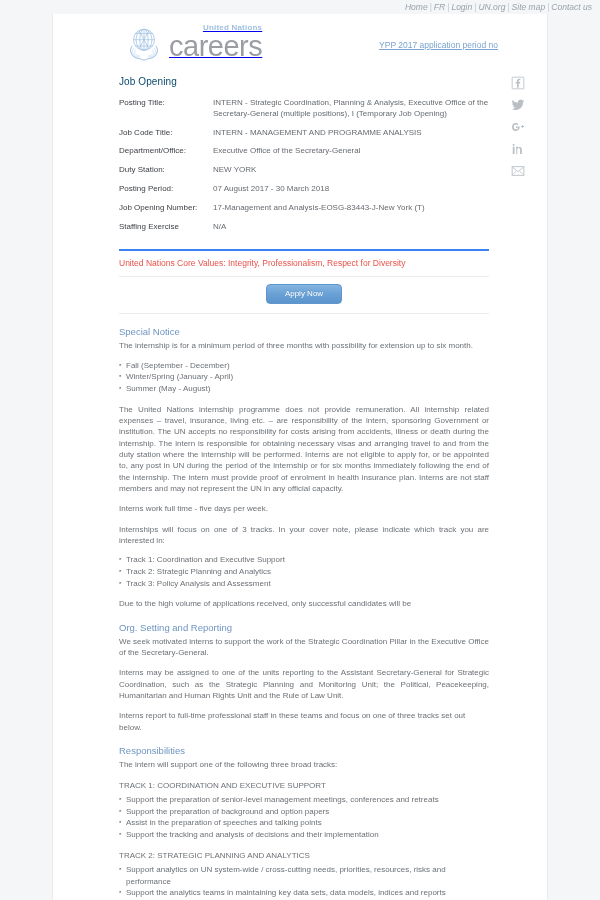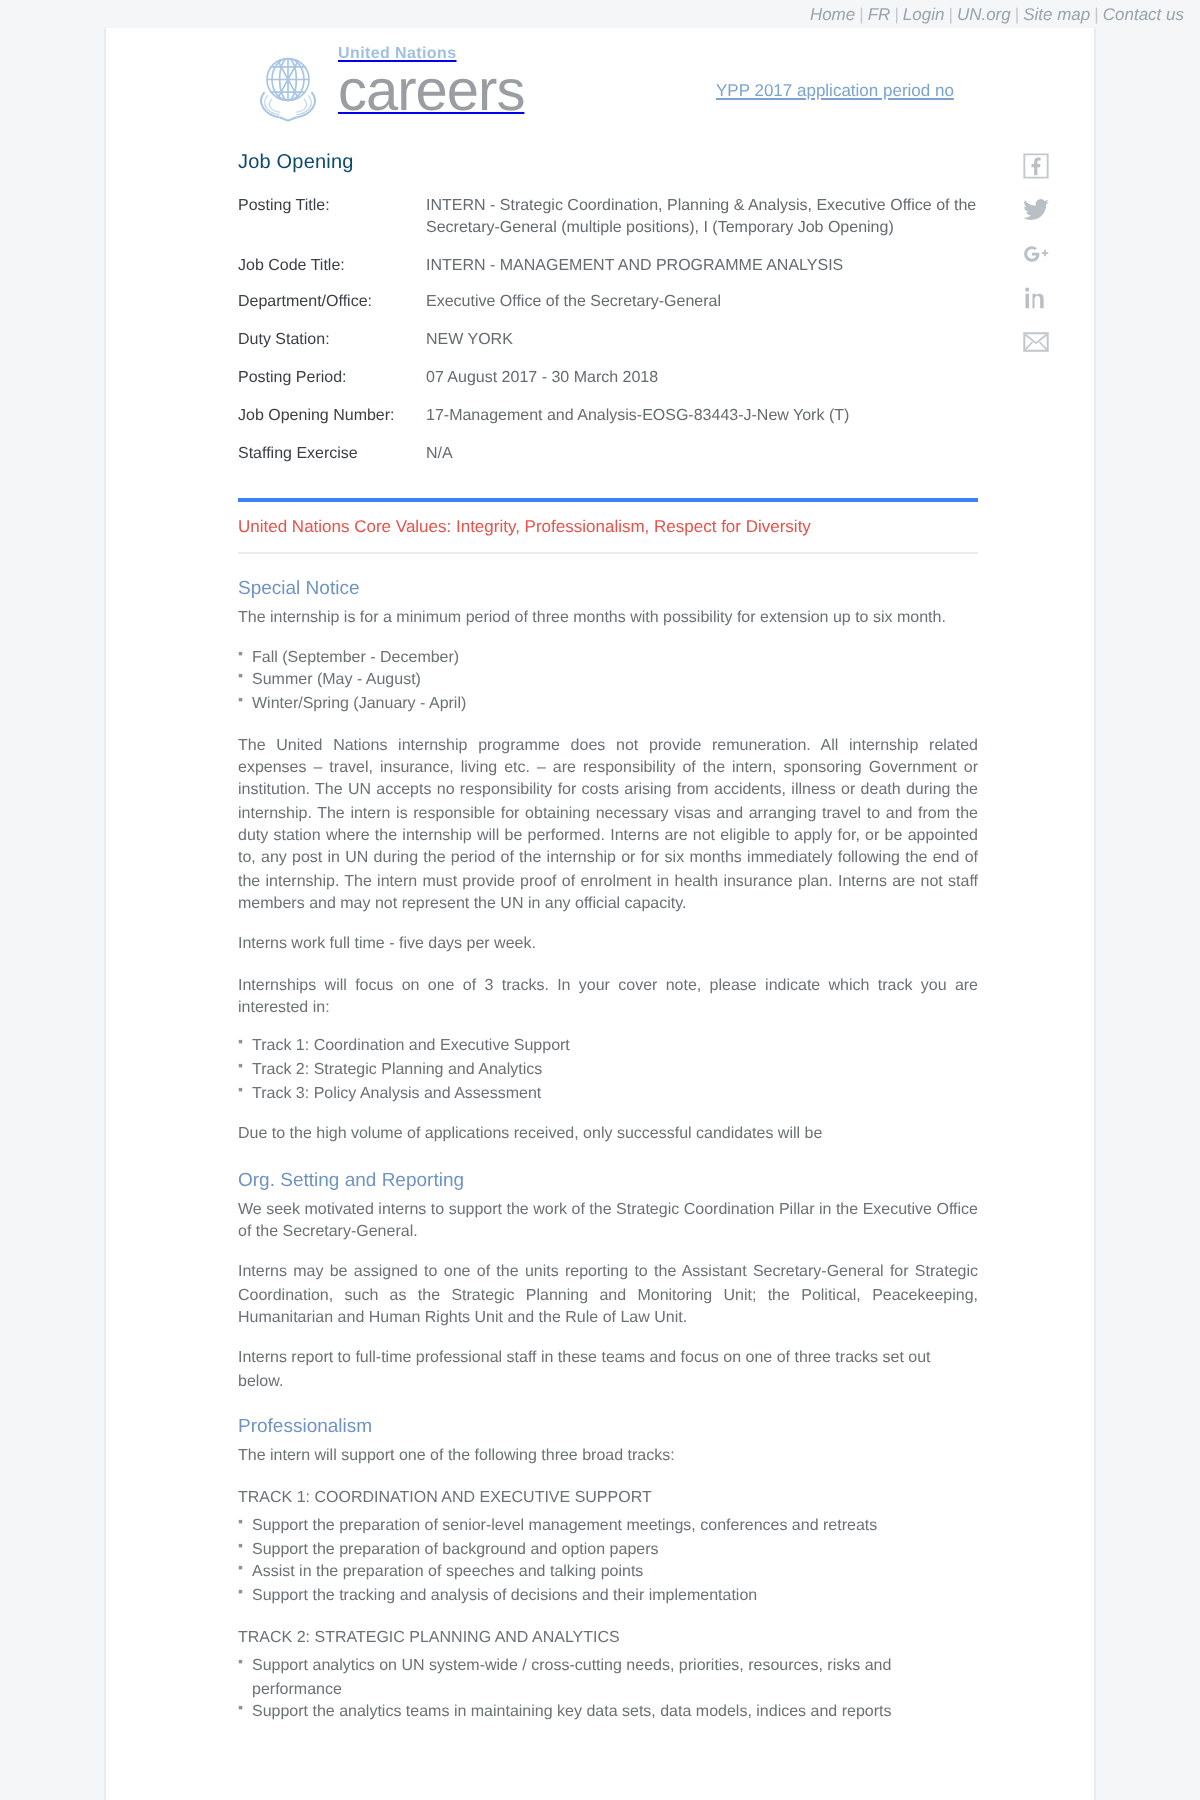--- a/index.html
+++ b/index.html
@@ -50,20 +50,21 @@
     background: #ffffff;
     border-left: 1px solid #e7ebee;
     border-right: 1px solid #e7ebee;
     box-sizing: border-box;
     overflow: hidden;
   }
   
   .header {
     position: relative;
     height: 62px;
+    text-align: right;
   }
   .brand {
     position: absolute;
     left: 70px;
     top: 6px;
     display: flex;
     align-items: center;
   }
   .un-emblem {
     width: 42px;
@@ -337,49 +338,52 @@
           </tr>
           <tr>
             <td class="label">Staffing Exercise</td>
             <td class="value">N/A</td>
           </tr>
         </tbody>
       </table>
 
       <div class="values-band">United Nations Core Values: Integrity, Professionalism, Respect for Diversity</div>
 
+      <div class="apply-band">
+        <button class="apply-btn">Apply Now</button>
+      </div>
 
       <div class="section">
         <h2 class="sec-title">Special Notice</h2>
         <p class="body plain">The internship is for a minimum period of three months with possibility for extension up to six month.</p>
         <ul class="bullets">
           <li>Fall (September - December)</li>
+          <li>Winter/Spring (January - April)</li>
           <li>Summer (May - August)</li>
-          <li>Winter/Spring (January - April)</li>
         </ul>
         <p class="body gap">The United Nations internship programme does not provide remuneration. All internship related expenses – travel, insurance, living etc. – are responsibility of the intern, sponsoring Government or institution. The UN accepts no responsibility for costs arising from accidents, illness or death during the internship. The intern is responsible for obtaining necessary visas and arranging travel to and from the duty station where the internship will be performed. Interns are not eligible to apply for, or be appointed to, any post in UN during the period of the internship or for six months immediately following the end of the internship. The intern must provide proof of enrolment in health insurance plan. Interns are not staff members and may not represent the UN in any official capacity.</p>
         <p class="body plain gap">Interns work full time - five days per week.</p>
         <p class="body gap">Internships will focus on one of 3 tracks. In your cover note, please indicate which track you are interested in:</p>
         <ul class="bullets">
           <li>Track 1: Coordination and Executive Support</li>
           <li>Track 2: Strategic Planning and Analytics</li>
           <li>Track 3: Policy Analysis and Assessment</li>
         </ul>
         <p class="body plain gap">Due to the high volume of applications received, only successful candidates will be</p>
       </div>
 
       <div class="section">
         <h2 class="sec-title">Org. Setting and Reporting</h2>
         <p class="body">We seek motivated interns to support the work of the Strategic Coordination Pillar in the Executive Office of the Secretary-General.</p>
         <p class="body gap">Interns may be assigned to one of the units reporting to the Assistant Secretary-General for Strategic Coordination, such as the Strategic Planning and Monitoring Unit; the Political, Peacekeeping, Humanitarian and Human Rights Unit and the Rule of Law Unit.</p>
         <p class="body plain gap">Interns report to full-time professional staff in these teams and focus on one of three tracks set out below.</p>
       </div>
 
       <div class="section">
-        <h2 class="sec-title">Professionalism</h2>
+        <h2 class="sec-title">Responsibilities</h2>
         <p class="body plain">The intern will support one of the following three broad tracks:</p>
 
         <p class="track-head">TRACK 1: COORDINATION AND EXECUTIVE SUPPORT</p>
         <ul class="bullets tight">
           <li>Support the preparation of senior-level management meetings, conferences and retreats</li>
           <li>Support the preparation of background and option papers</li>
           <li>Assist in the preparation of speeches and talking points</li>
           <li>Support the tracking and analysis of decisions and their implementation</li>
         </ul>
 

